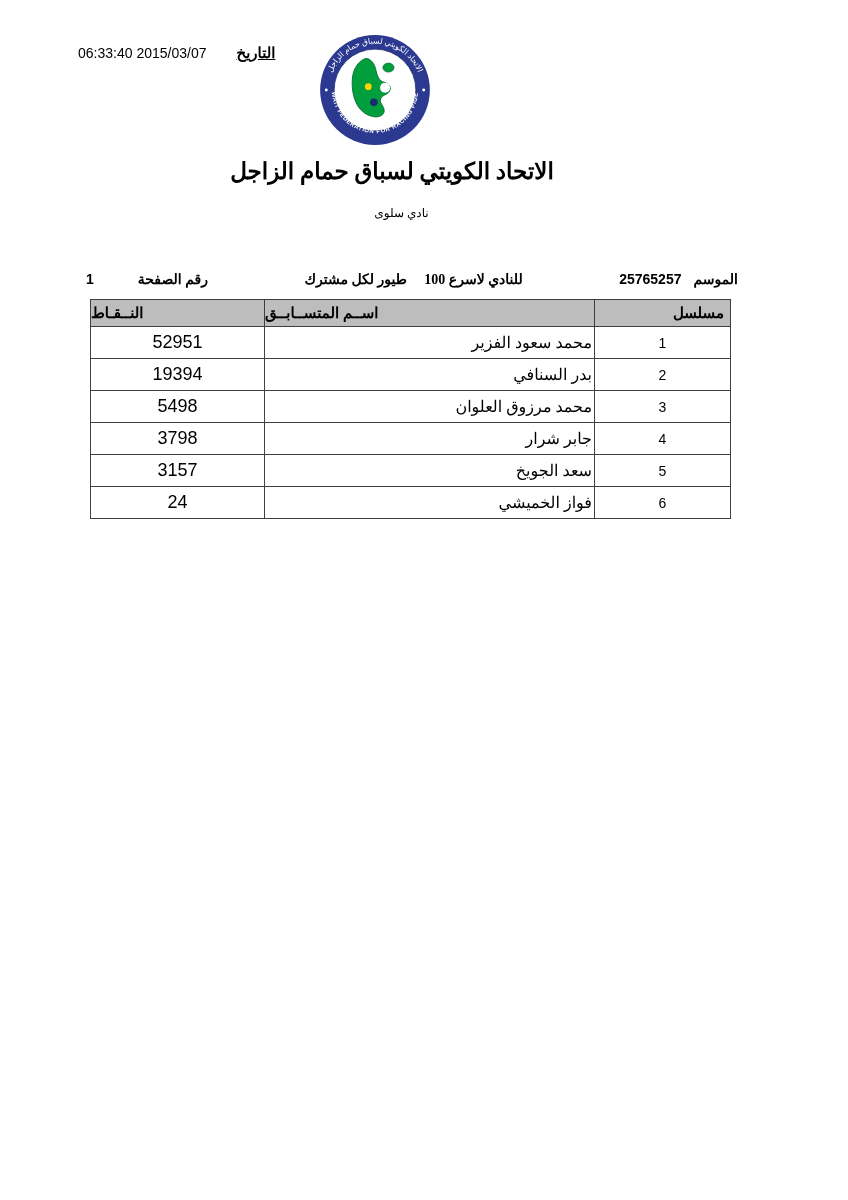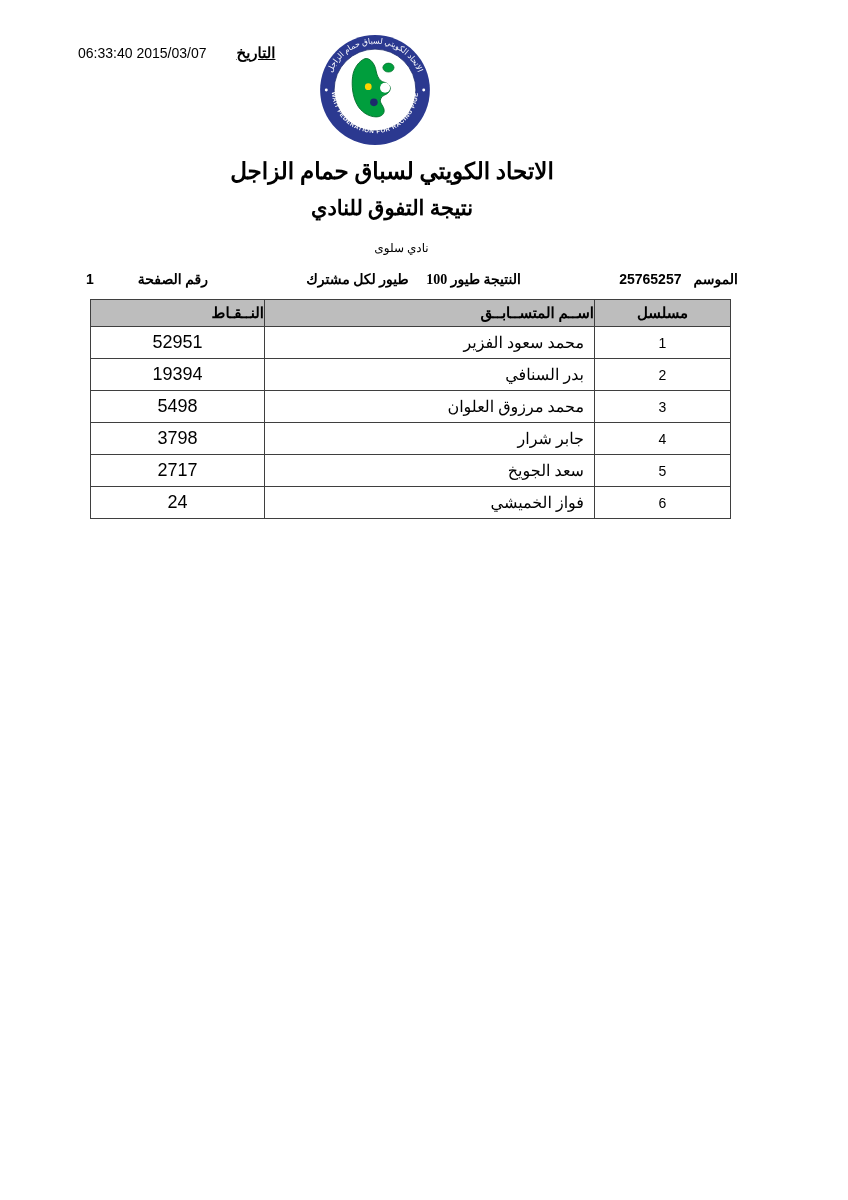--- a/index.html
+++ b/index.html
@@ -52,30 +52,30 @@
     table-layout:fixed;
   }
   .results-table th, .results-table td { border:1px solid #3f3f3f; overflow:hidden; }
   .results-table th {
     background:#bdbdbd;
     height:27px; font-size:15px; font-weight:bold;
   }
   .col-serial { width:136px; }
   .col-name   { width:330px; }
   .col-points { width:174px; }
-  th.h-serial { text-align:center; }
-  th.h-name   { text-align:right; }
-  th.h-points { text-align:right;padding-left:12px; }
+  th.h-serial { text-align:right; padding-right:6px; }
+  th.h-name   { text-align:left; }
+  th.h-points { text-align:left; }
   .results-table td { height:32px; }
   td.cell-serial {
     text-align:center; vertical-align:middle;
     font-family:"Liberation Sans","DejaVu Sans",sans-serif; font-size:14px;
   }
   td.cell-name {
-    text-align:right; padding:0 10px; vertical-align:middle; font-size:16px;margin-top:26px;
+    text-align:right; padding:0 2px; vertical-align:middle; font-size:16px;margin-top:26px;
   }
   td.cell-points {
     text-align:center; vertical-align:middle;
     font-family:"Liberation Sans","DejaVu Sans",sans-serif; font-size:18px;
   }
 </style>
 </head>
 <body>
 
 <div class="page">
@@ -108,31 +108,30 @@
                C 65 47 62 44 58 43 C 54 42 52 38 51 33 C 50 27 46 21 41 22 Z" stroke="#006b29" stroke-width="0.8" fill="#009e3d"></path>
       <ellipse cx="62" cy="30" rx="5" ry="4" stroke="#006b29" stroke-width="0.6" fill="#009e3d"></ellipse>
       <circle cx="59" cy="48" r="4.5" fill="#ffffff"></circle>
       <circle cx="44" cy="47" r="3" fill="#ffd400"></circle>
       <circle cx="49" cy="61" r="3.4" fill="#1c2a6b"></circle>
     </svg>
   </div>
 
   <div class="title-block">
     <div class="doc-title">الاتحاد الكويتي لسباق حمام الزاجل</div>
-    <div class="doc-subtitle">نتيجة التفوق للنادي</div>
     <div class="club-name">نادي سلوى</div>
   </div>
 
   <div class="meta-row">
     <div class="meta-group">
       <span>الموسم</span>
       <span class="num">25765257</span>
     </div>
     <div class="meta-group">
-      <span class="result-text">النتيجة طيور 100     طيور لكل مشترك</span>
+      <span class="result-text">للنادي لاسرع 100     طيور لكل مشترك</span>
     </div>
     <div class="meta-group page-group">
       <span>رقم الصفحة</span>
       <span class="num">1</span>
     </div>
   </div>
 
   <table class="results-table">
     <colgroup>
       <col class="col-serial">
@@ -163,21 +162,21 @@
           <td class="cell-points">5498</td>
         </tr>
         <tr>
           <td class="cell-serial">4</td>
           <td class="cell-name">جابر شرار</td>
           <td class="cell-points">3798</td>
         </tr>
         <tr>
           <td class="cell-serial">5</td>
           <td class="cell-name">سعد الجويخ</td>
-          <td class="cell-points">2717</td>
+          <td class="cell-points">3157</td>
         </tr>
         <tr>
           <td class="cell-serial">6</td>
           <td class="cell-name">فواز الخميشي</td>
           <td class="cell-points">24</td>
         </tr>
       </tbody>
   </table>
 
 </div>

